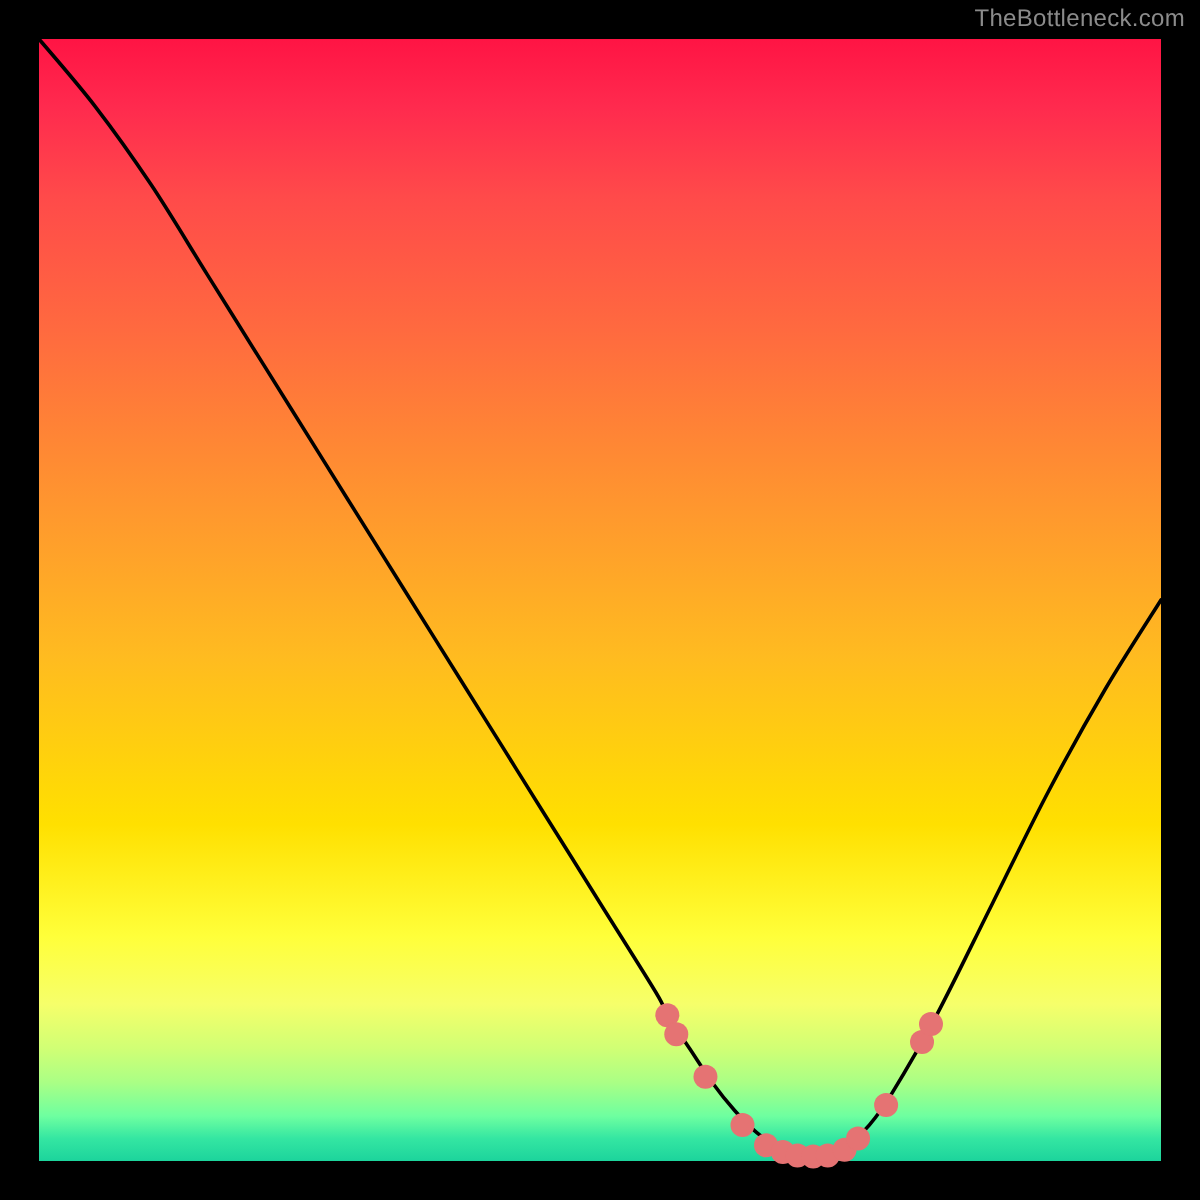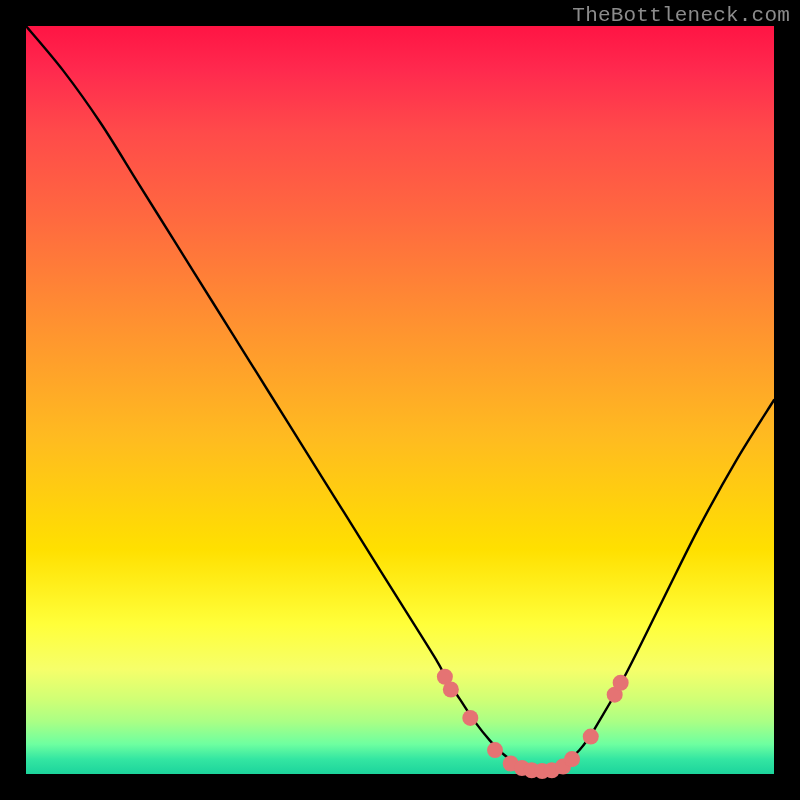--- a/index.html
+++ b/index.html
@@ -42,24 +42,23 @@
       #6effa0 96%,
       #34e6a2 98%,
       #1cd49c 100%
     );
   }
   .watermark {
     position: absolute;
     top: 4px;
     right: 10px;
     color: #8b8b8b;
-    font-size: 21px;
+    font-size: 16px;
     letter-spacing: 0.2px;
     user-select: none;
-    font-family: Liberation Mono, monospace;
   }
   svg.curve {
     position: absolute;
     top: 0;
     left: 0;
     width: 748px;
     height: 748px;
     overflow: visible;
   }
 </style>

